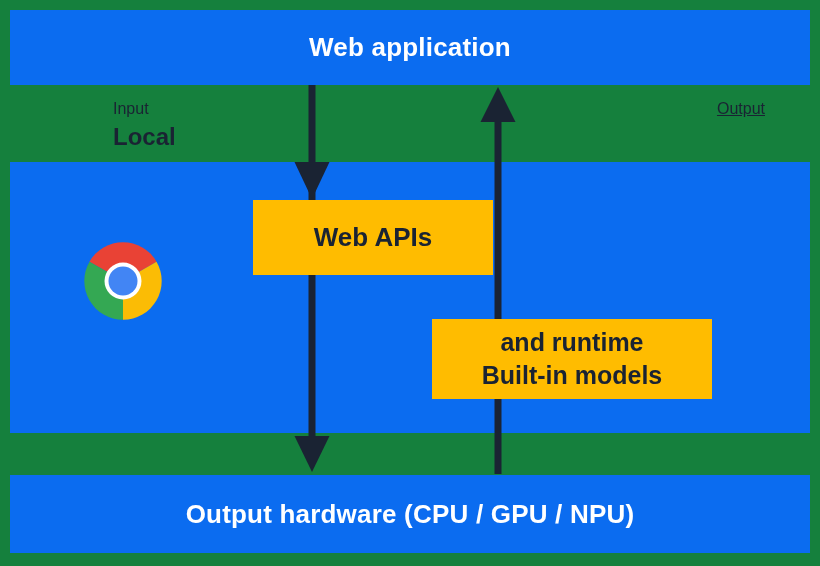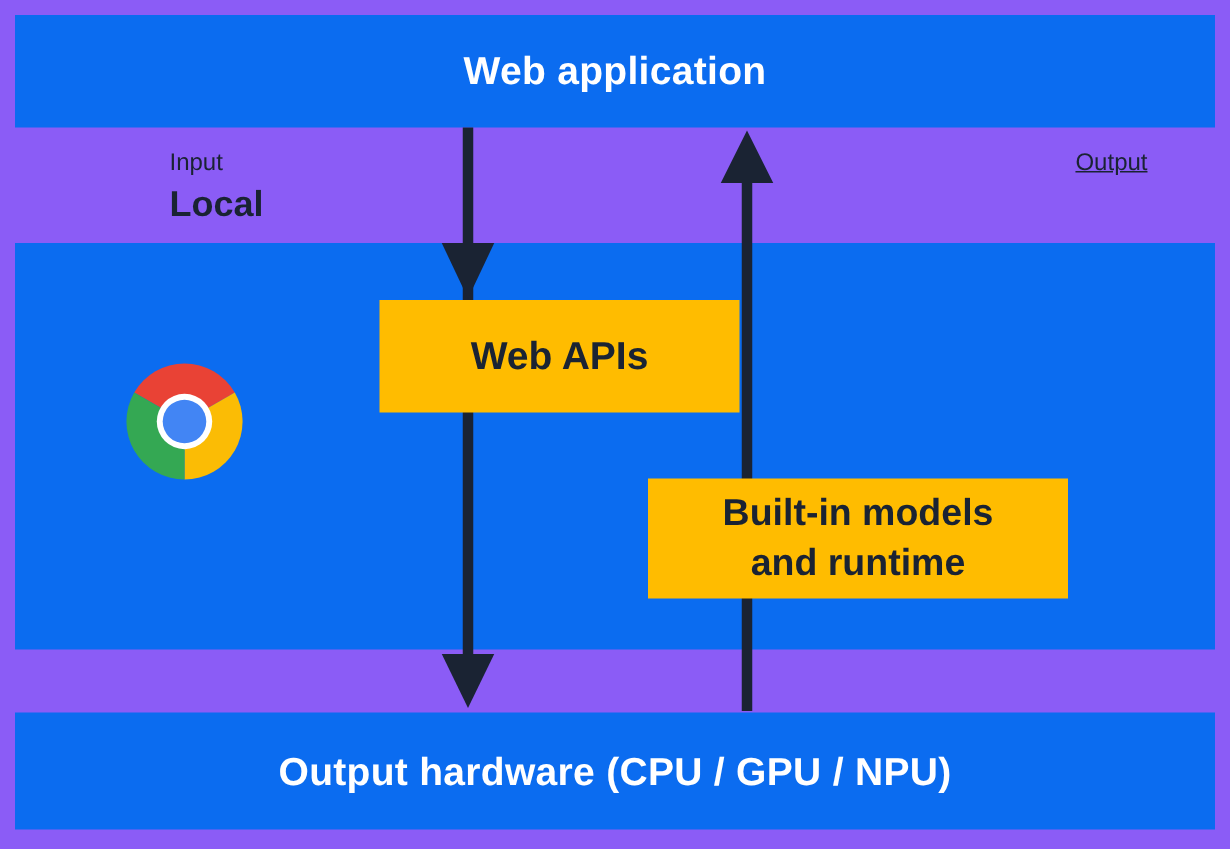--- a/index.html
+++ b/index.html
@@ -3,21 +3,21 @@
 <meta charset="utf-8">
 <style>
   * { margin: 0; padding: 0; box-sizing: border-box; }
   html, body { background: #ffffff; }
   body { font-family: "Liberation Sans", "DejaVu Sans", sans-serif; }
 
   .canvas {
     position: relative;
     width: 820px;
     height: 566px;
-    background: #8b5cf6;
+    background: #15803d;
     overflow: hidden;
   }
 
   .bar {
     position: absolute;
     left: 10px;
     width: 800px;
     background: #0b6cf0;
     display: flex;
     align-items: center;
@@ -118,21 +118,21 @@
     <path fill="#34a853" d="M0 0 L0 44 A44 44 0 0 1 -38.1 -22 Z"></path>
     <circle r="21" fill="#ffffff"></circle>
     <circle r="16.5" fill="#4285f4"></circle>
   </svg>
 
   <div class="flow-box web-apis-box">
     <span>Web APIs</span>
   </div>
 
   <div class="flow-box builtin-box">
+    <span>and runtime</span>
     <span>Built-in models</span>
-    <span>and runtime</span>
   </div>
 
   <div class="bar bottom-bar">
     <span class="bar-label">Output hardware (CPU / GPU / NPU)</span>
   </div>
 
 </div>
 
 </body></html>

